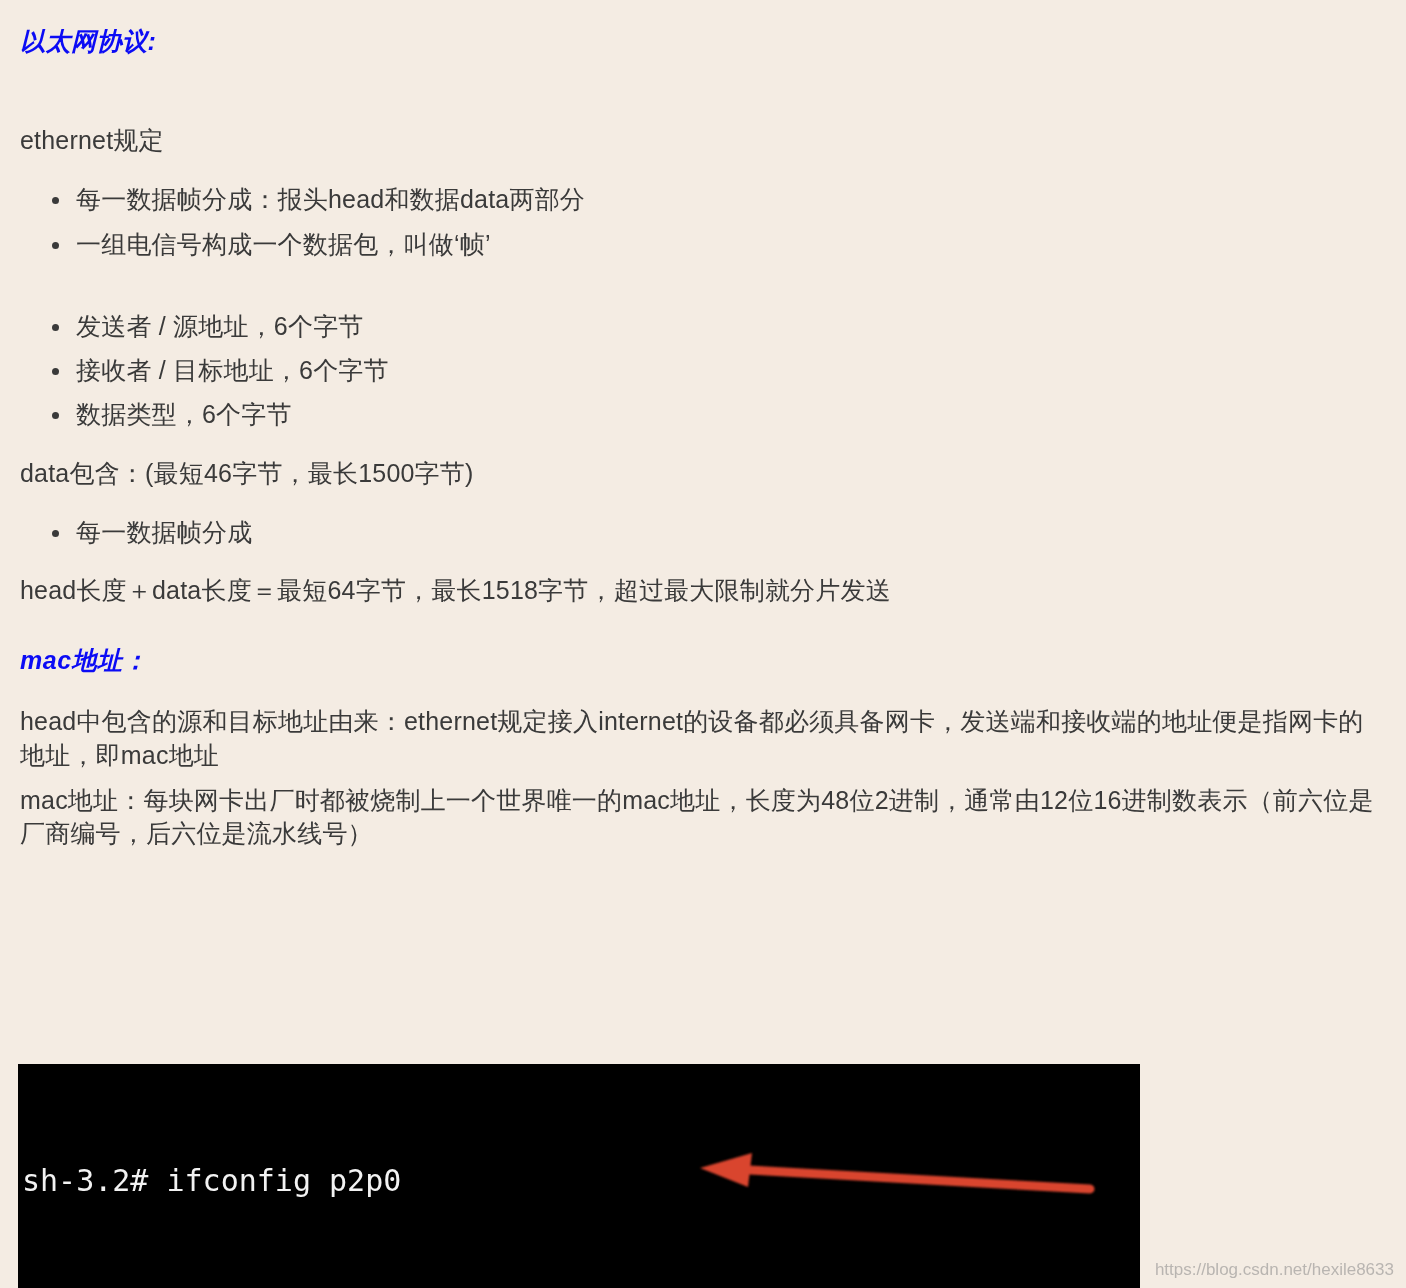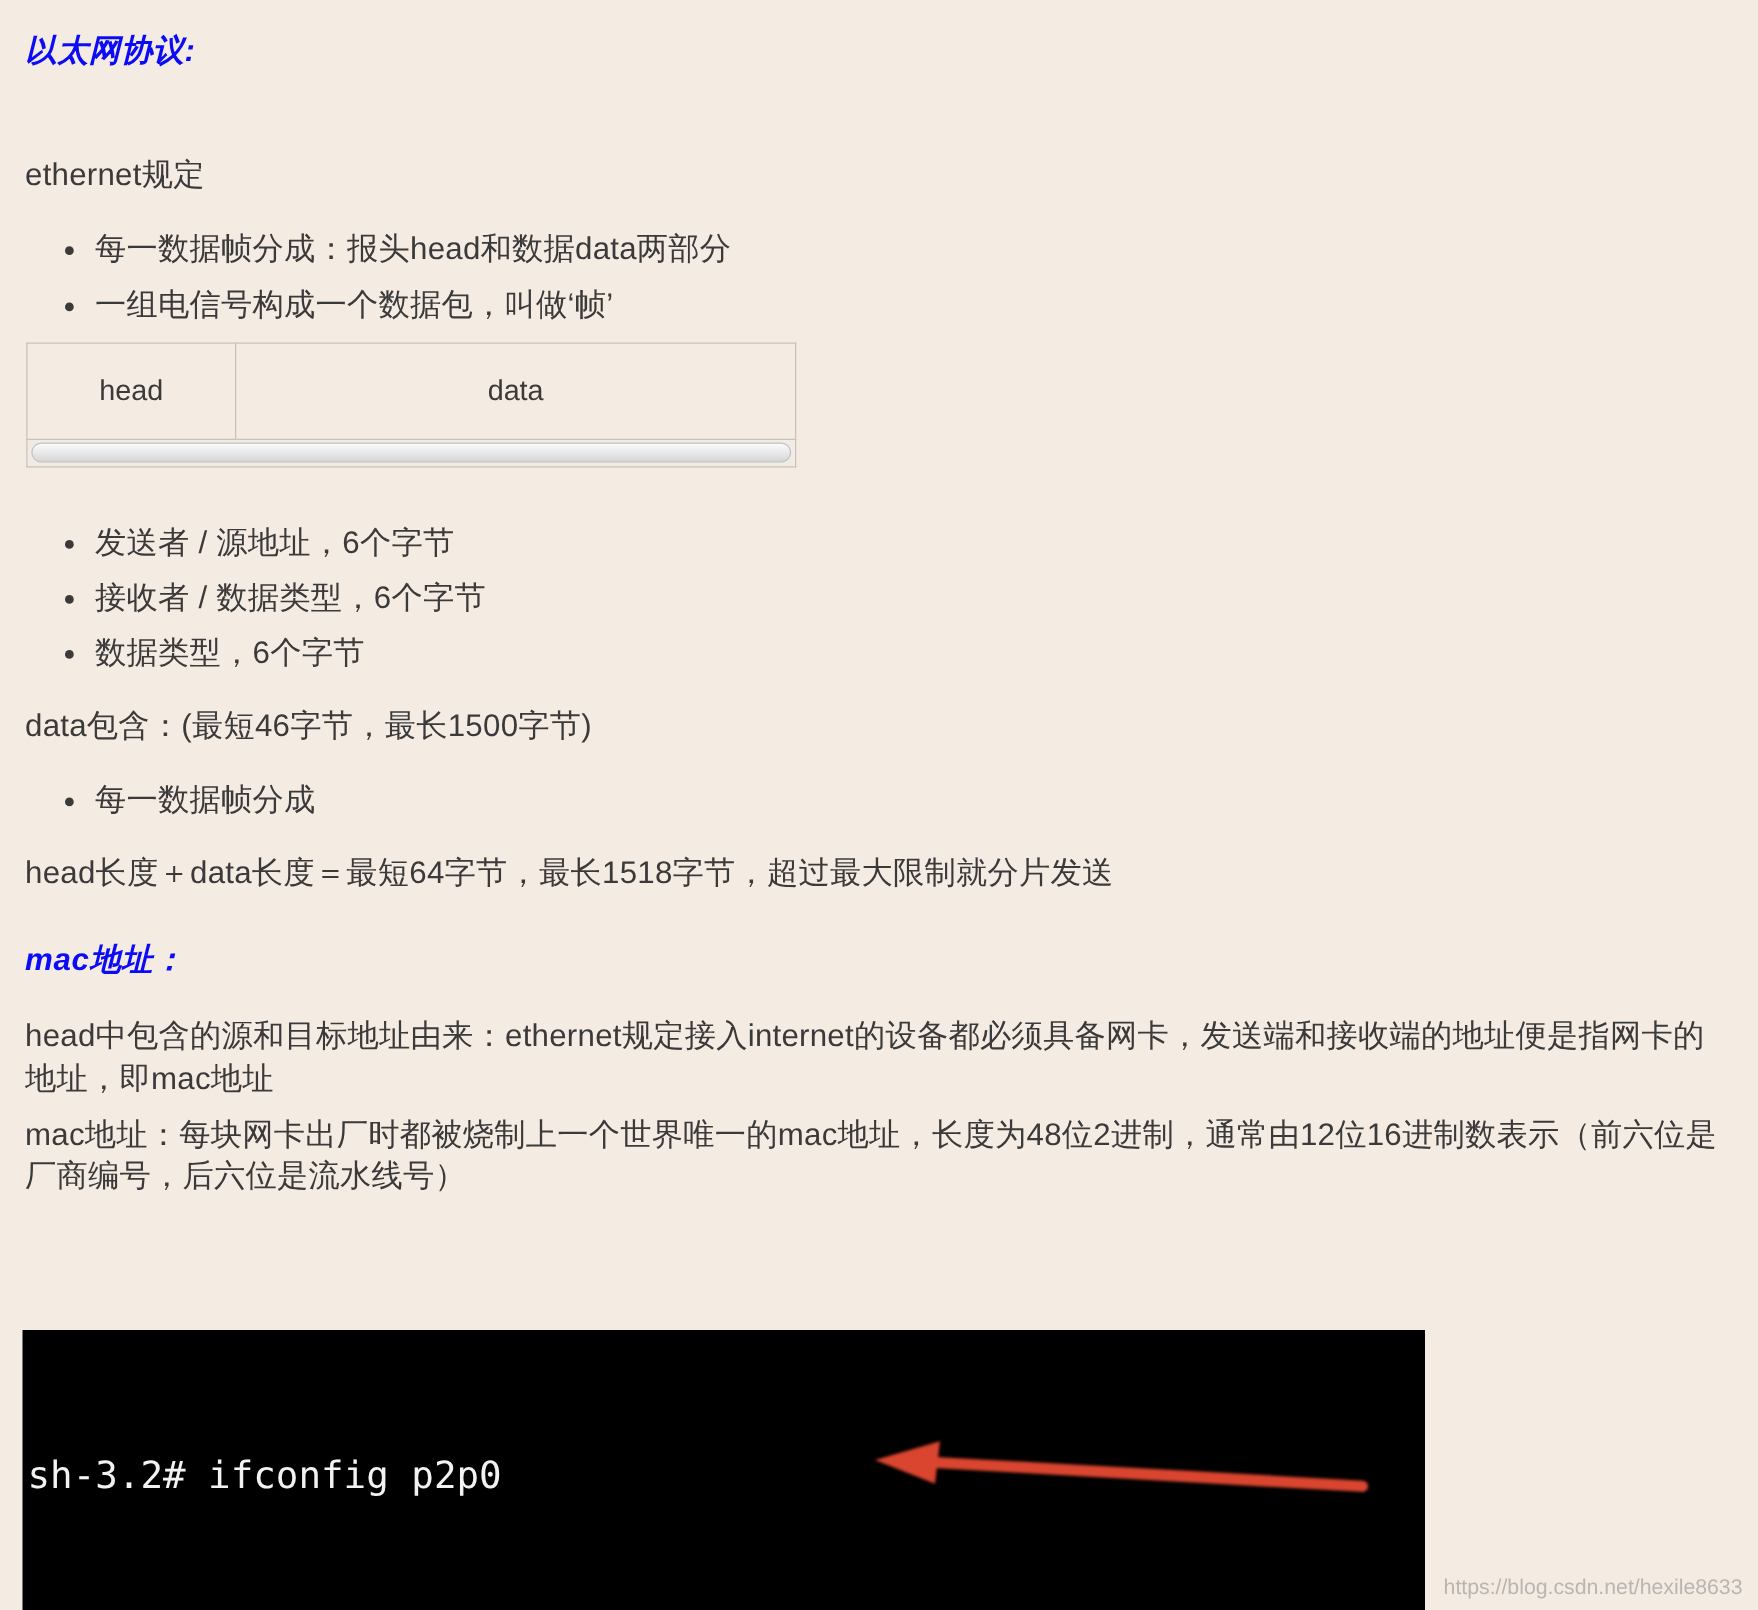--- a/index.html
+++ b/index.html
@@ -192,40 +192,27 @@
 
     <p class="para">ethernet规定</p>
 
     <div class="gap-sm"></div>
 
     <ul class="bullets">
       <li>每一数据帧分成：报头head和数据data两部分</li>
       <li>一组电信号构成一个数据包，叫做‘帧’</li>
     </ul>
 
-    <div class="frame-wrap">
-      <table class="framebox">
-        <tbody>
-            <tr>
-          <td class="head-cell">head</td>
-          <td class="data-cell">data</td>
-        </tr>
-      </tbody>
-        </table>
-      <div class="hscroll">
-        <div class="hscroll-thumb"></div>
-      </div>
-    </div>
 
 
     <div class="gap-lg"></div>
 
     <ul class="bullets">
       <li>发送者 / 源地址，6个字节</li>
-      <li>接收者 / 数据类型，6个字节</li>
+      <li>接收者 / 目标地址，6个字节</li>
       <li>数据类型，6个字节</li>
     </ul>
 
     <div class="gap-sm"></div>
 
     <p class="para">data包含：(最短46字节，最长1500字节)</p>
 
     <div class="gap-sm"></div>
 
     <ul class="bullets">

